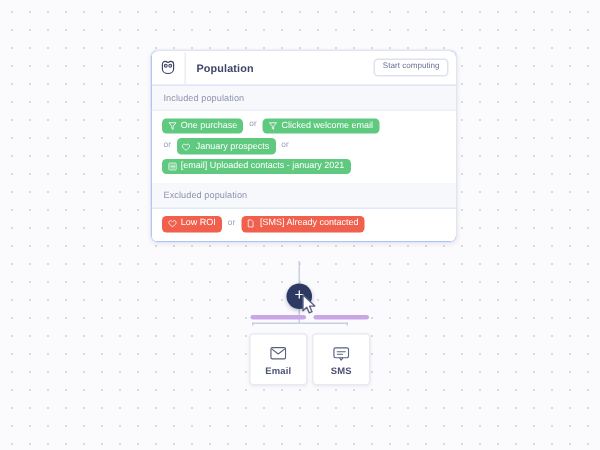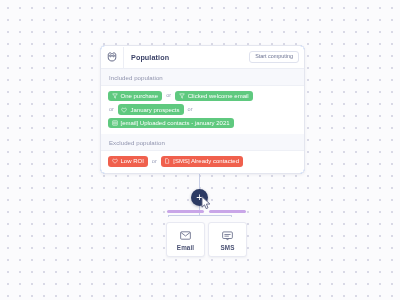--- a/index.html
+++ b/index.html
@@ -17,21 +17,21 @@
     background-size: 12px 12px;
     background-position: 2px 2px;
     position: relative;
     color: #3b3b58;
   }
 
   
   #population-card {
     position: absolute;
     left: 100px;
-    top: 45px;
+    top: 33px;
     width: 203px;
     background: #3b82f6;
     border: 1px solid #e4e6ef;
     border-radius: 5px;
     box-shadow: 0 1px 3px rgba(40,45,80,0.07);
     overflow: hidden;
     z-index: 5;
   }
 
   .card-header {

